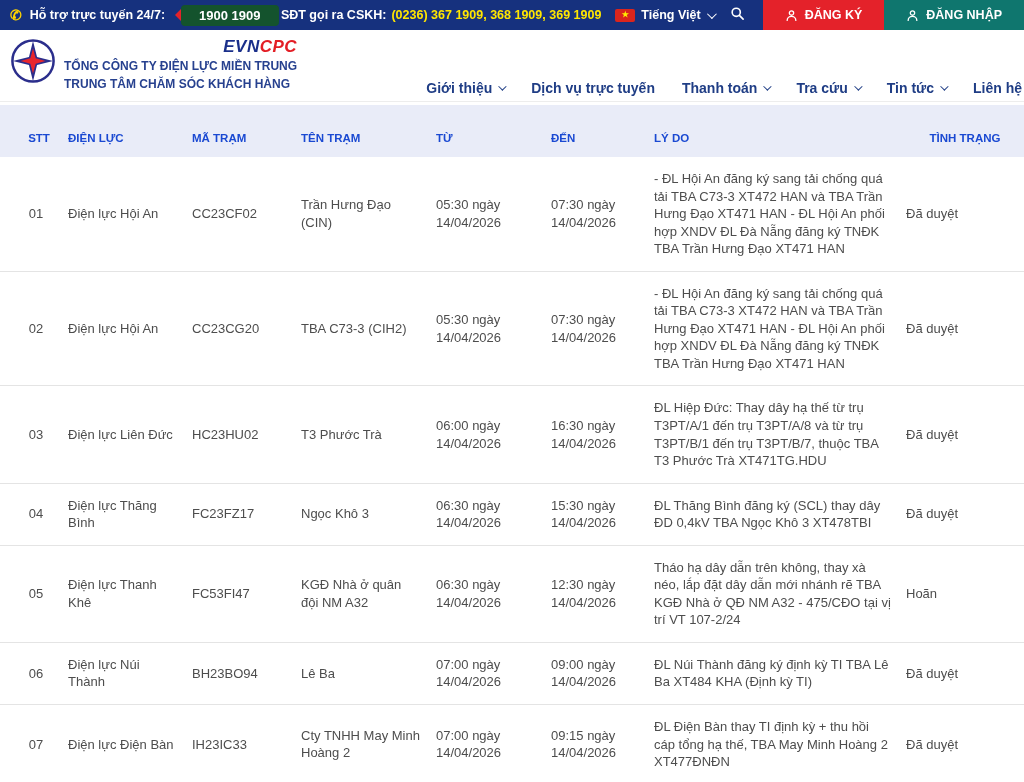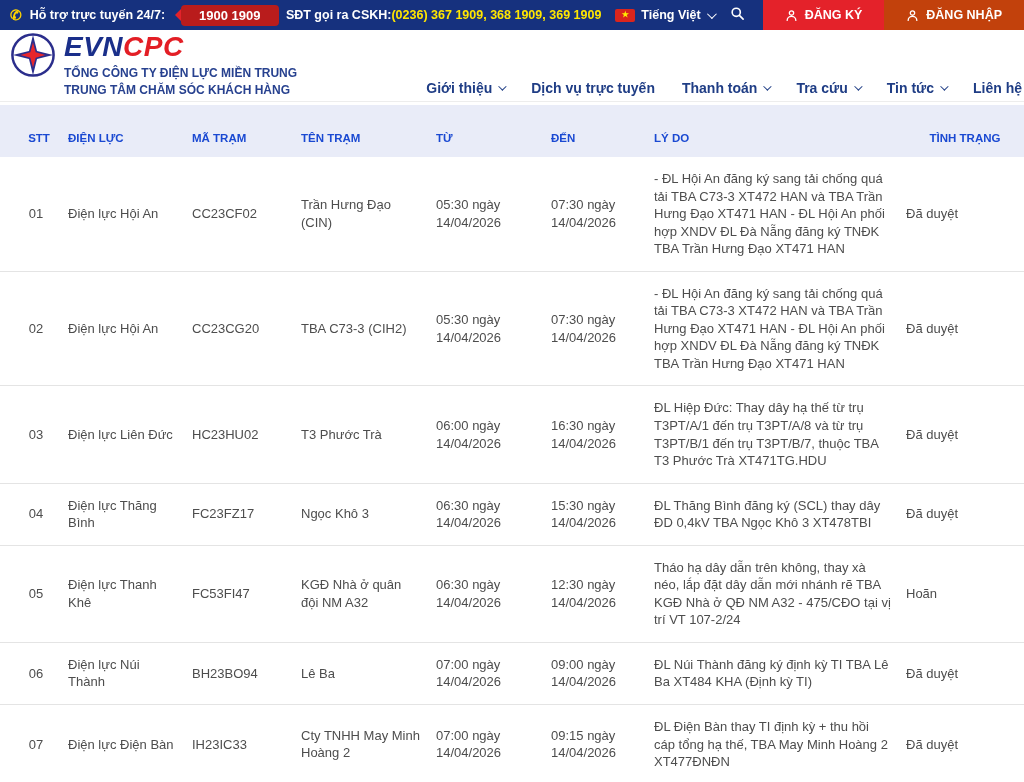--- a/index.html
+++ b/index.html
@@ -4,49 +4,49 @@
 <style>
   * { margin:0; padding:0; box-sizing:border-box; }
   html,body { width:1024px; height:782px; overflow:hidden; background:#fff;
     font-family:"Liberation Sans", sans-serif; }
 
   
   .topbar { height:30px; background:#16317e; display:flex; align-items:center;
     color:#fff; font-size:12.5px; font-weight:bold; }
   .topbar-left { display:flex; align-items:center; gap:8px; padding-left:10px; }
   .phone-ico { color:#ffd400; font-size:14px; line-height:1; }
-  .hotline-badge { position:relative; background:#b91c1c; color:#fff; border-radius:4px;
+  .hotline-badge { position:relative; background:#14532d; color:#fff; border-radius:4px;
     padding:3px 18px; font-size:13px; margin-left:8px; cursor:pointer; }
   .hotline-badge::before { content:""; position:absolute; left:-6px; top:50%;
     transform:translateY(-50%); border:6px solid transparent; border-right-color:#e4222a;
     border-left:0; }
   .topbar-right { margin-left:auto; display:flex; align-items:center; height:100%; }
-  .cskh { display:flex; align-items:center; margin-right:14px; }
+  .cskh { display:flex; align-items:center; gap:5px; margin-right:14px; }
   .cskh .nums { color:#ffe600; }
   .lang { display:flex; align-items:center; gap:6px; margin-right:16px; cursor:pointer; }
   .flag { width:20px; height:13px; background:#da251d; border-radius:2px; display:flex;
     align-items:center; justify-content:center; color:#ffec00; font-size:8px; line-height:1; }
   .chev { width:7px; height:7px; border-right:1.6px solid currentColor;
     border-bottom:1.6px solid currentColor; transform:rotate(45deg) translateY(-2px);
     display:inline-block; }
   .search-btn { background:none; border:none; color:#fff; margin-right:18px; cursor:pointer;
     display:flex; align-items:center; }
   .auth-btn { height:30px; border:none; color:#fff; font-weight:bold; font-size:12.5px;
     display:flex; align-items:center; gap:7px; padding:0 22px; cursor:pointer;
     font-family:inherit; }
   .auth-btn.register { background:#e4222a; }
-  .auth-btn.login { background:#c2410c; }
+  .auth-btn.login { background:#0f766e; }
   .person-ico svg { display:block; }
 
   
   .site-header { height:72px; background:#fff; display:flex; align-items:center;
     padding-left:10px; border-bottom:1px solid #ededed; }
   .brand { display:flex; align-items:flex-start; gap:8px; }
-  .brand-text .brand-name { font-size:28px; font-weight:bold; font-style:italic;
-    letter-spacing:.5px; line-height:1.1; }
+  .brand-text .brand-name { font-size:17px; font-weight:bold; font-style:italic;
+    letter-spacing:.5px; line-height:1.1;text-align:right; }
   .brand-evn { color:#1a2f8a; } .brand-cpc { color:#e31e25; }
   .brand-sub { font-size:12px; font-weight:bold; color:#27418f; line-height:1.45;
     margin-top:2px; }
   .nav { margin-left:auto; display:flex; align-items:center; gap:27px; white-space:nowrap;
     overflow:hidden; padding-right:2px;margin-top:44px; }
   .nav-item { display:flex; align-items:center; gap:6px; color:#1f3d85; font-weight:bold;
     font-size:14px; cursor:pointer; }
   .nav-item .chev { border-color:#1f3d85; width:6px; height:6px; border-width:1.4px; }
 
   

